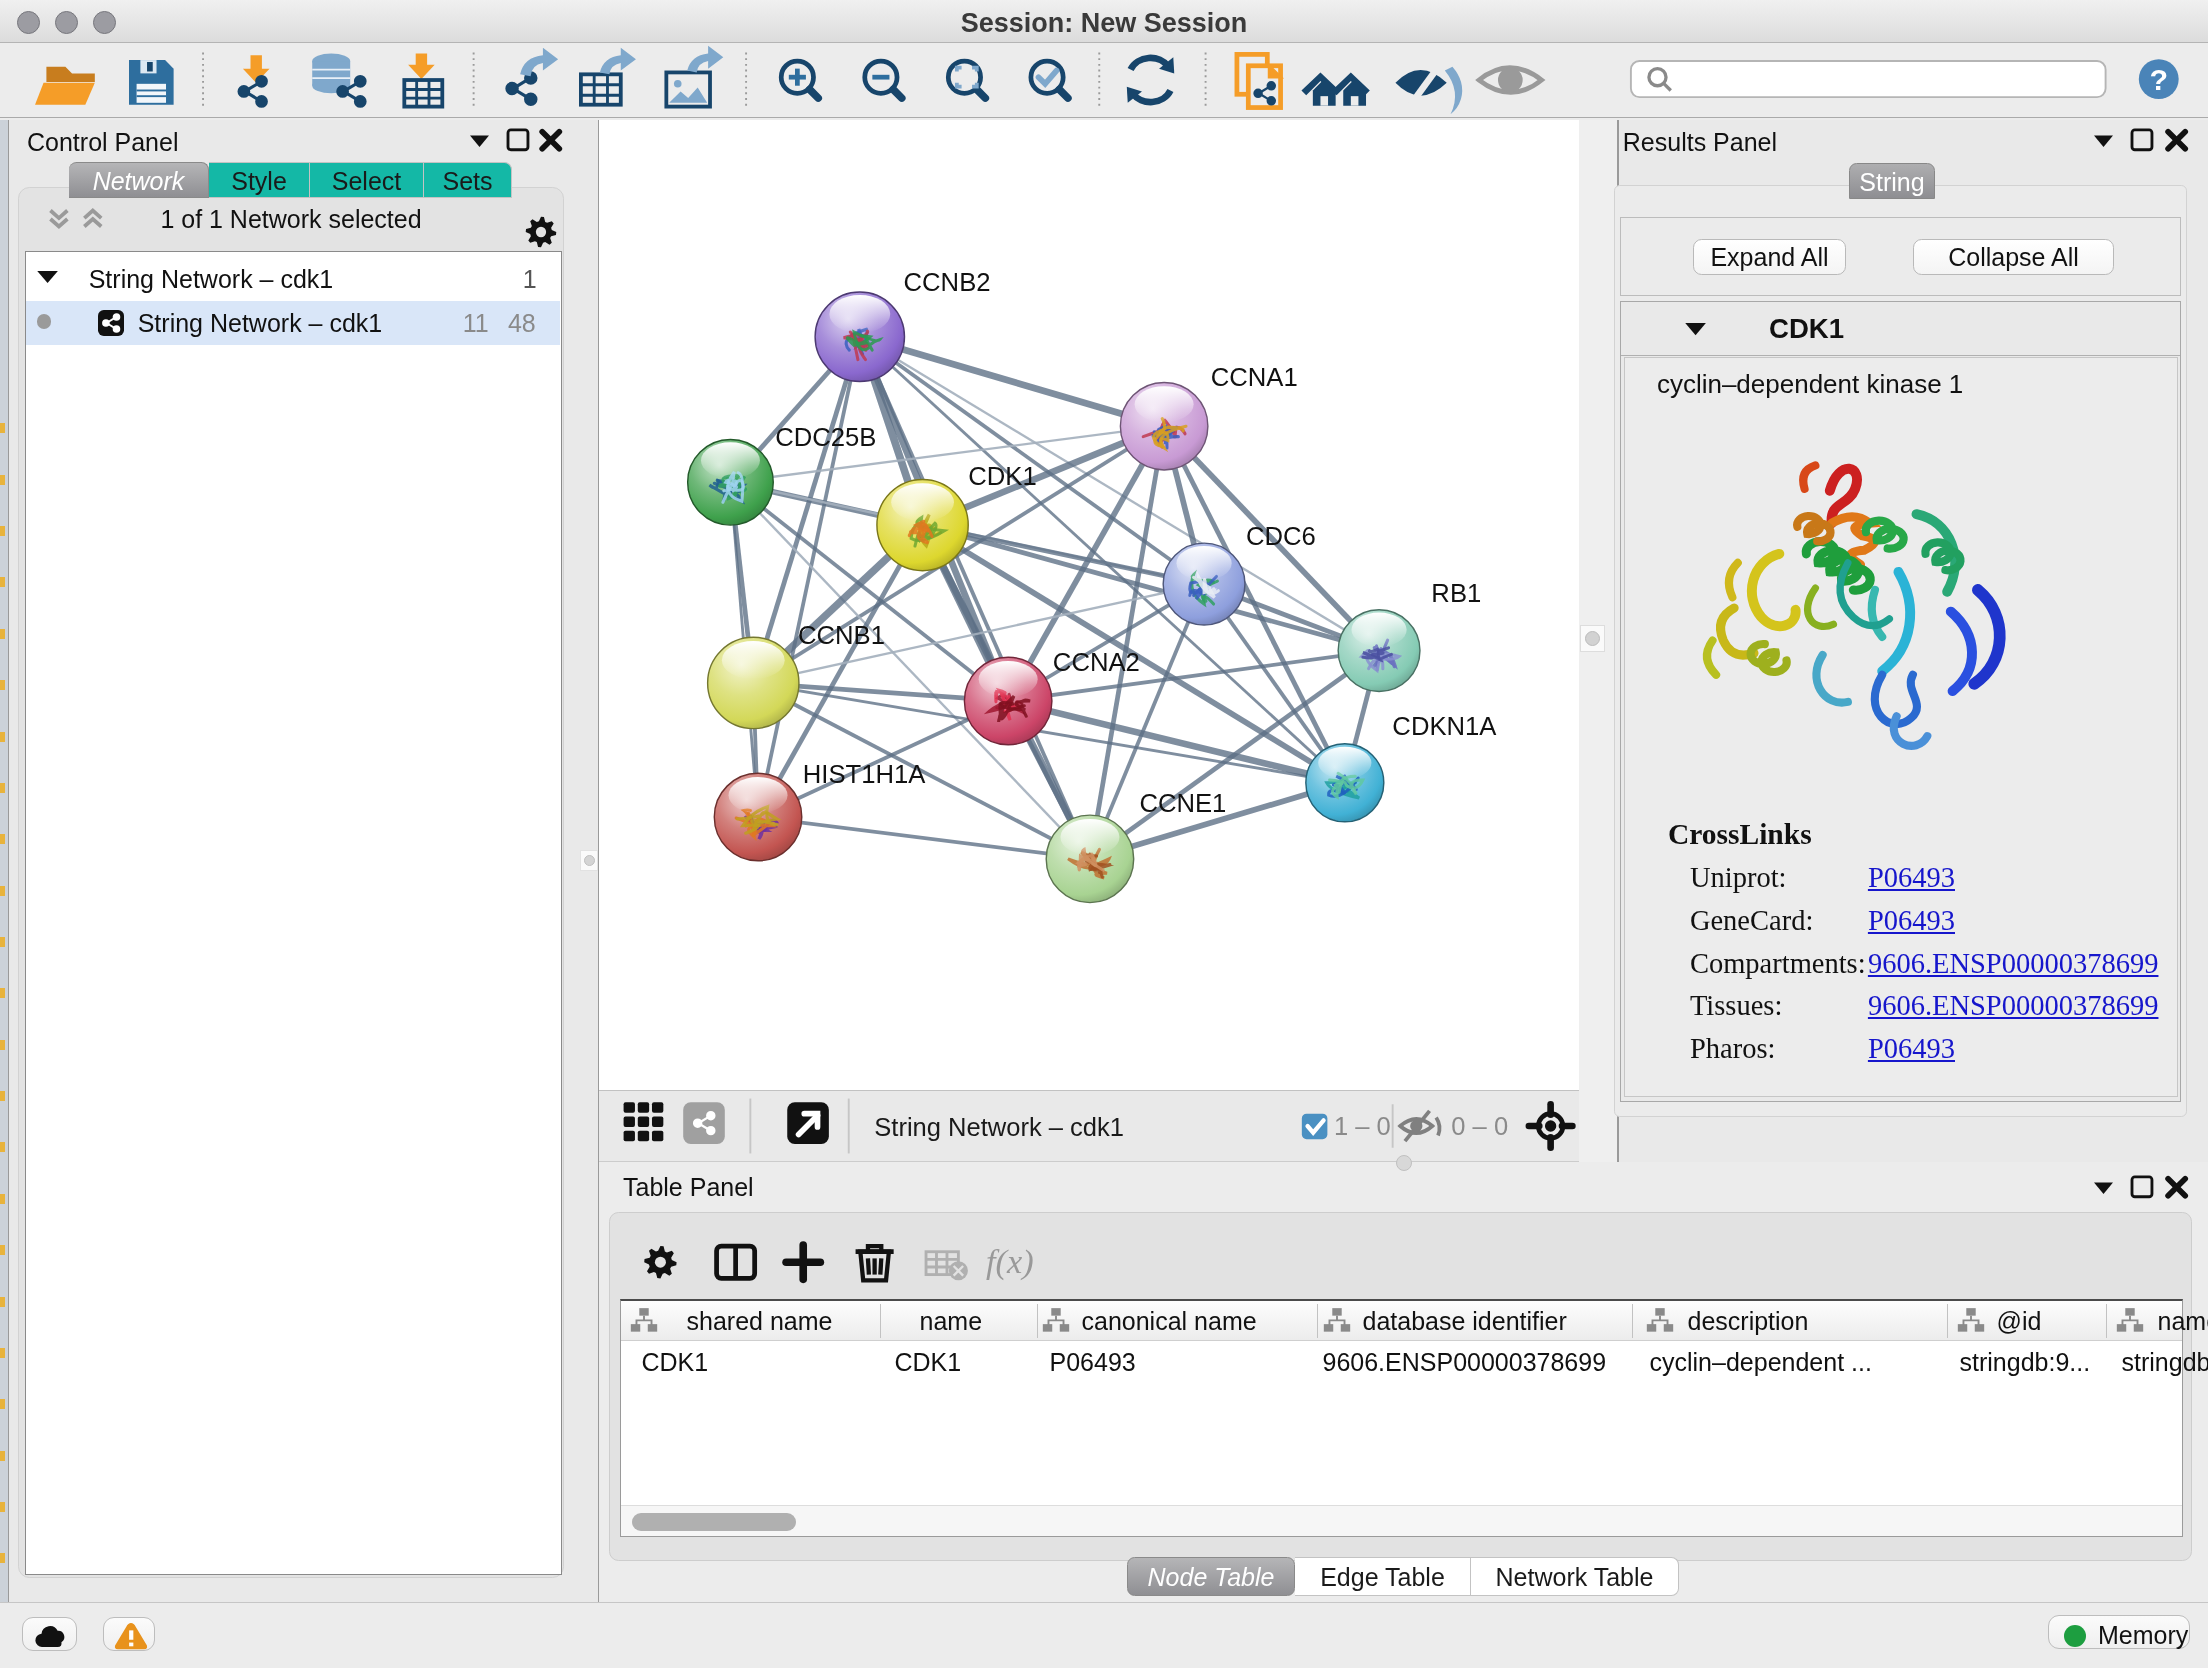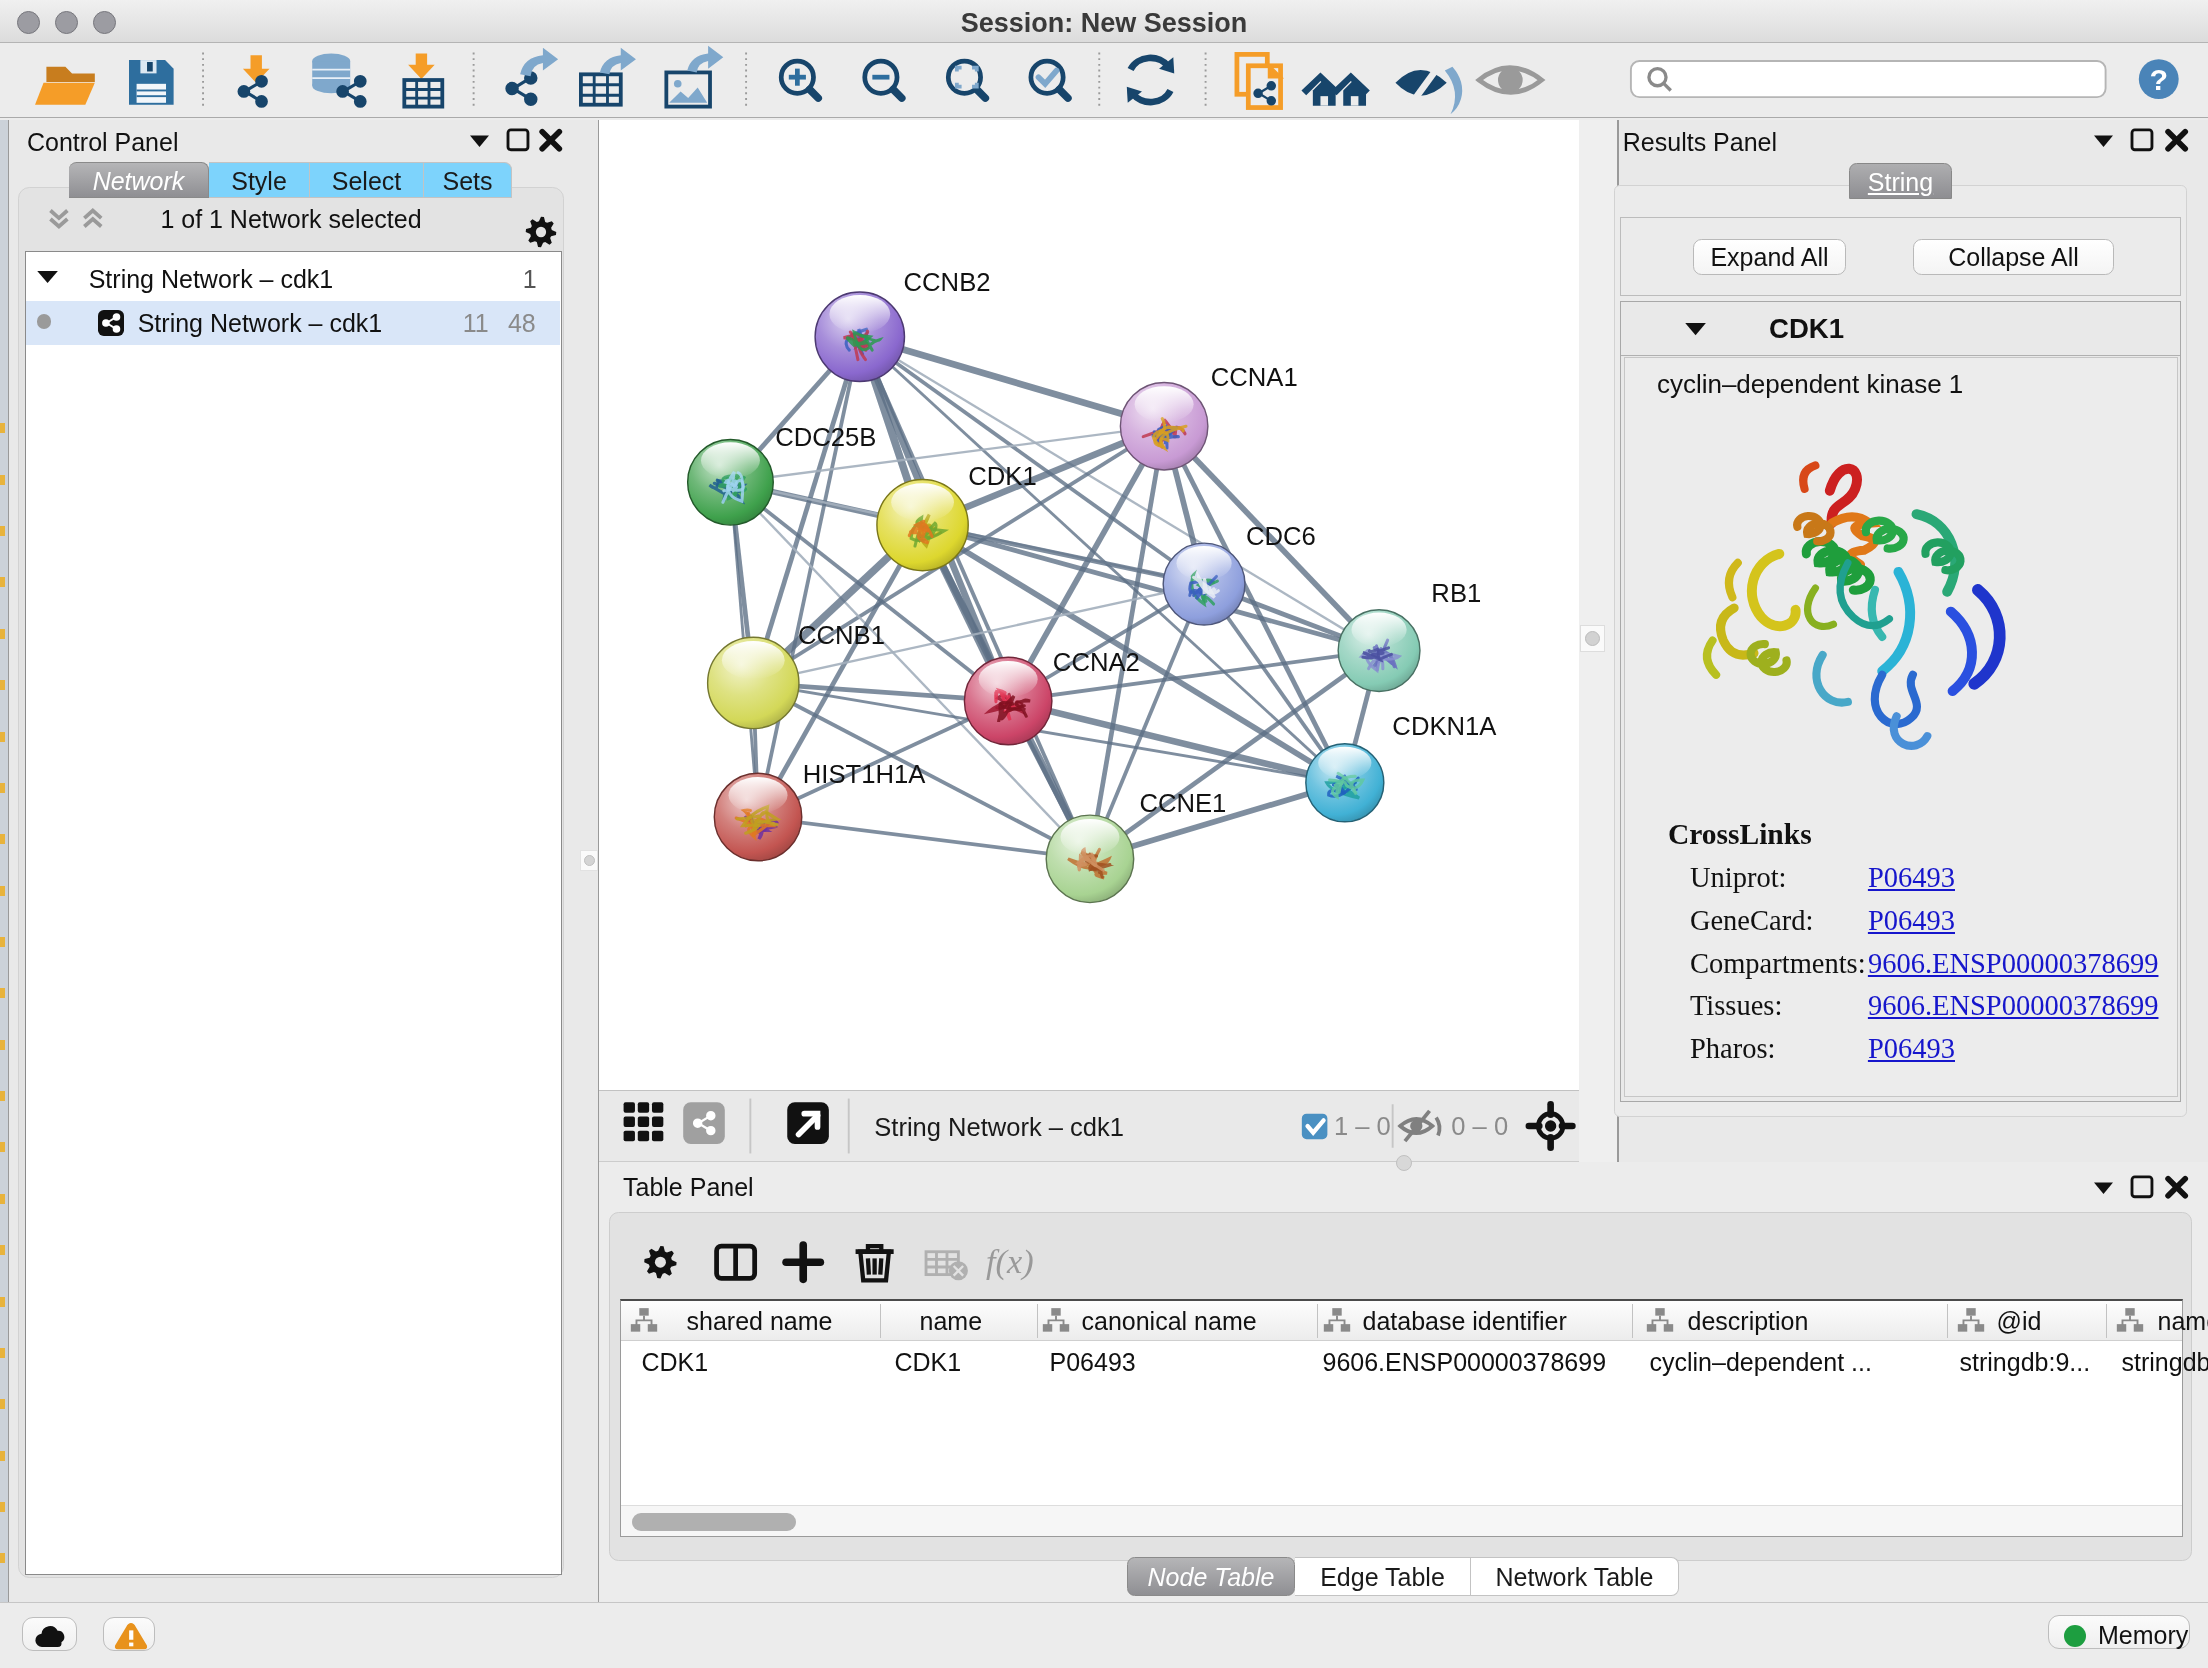--- a/index.html
+++ b/index.html
@@ -8,31 +8,31 @@
 .titlebar { left:0; top:0; width:2208px; height:43px; background:linear-gradient(#f0f0f0,#dcdcdc); border-bottom:1px solid #b4b4b4; }
 .tl { position:absolute; top:10.5px; width:23px; height:23px; border-radius:50%; background:#9c9ca2; border:1.4px solid #77777d; }
 .title { position:absolute; top:7.6px; left:0; width:2208px; text-align:center; font-size:27px; font-weight:600; color:#3a3a3a; }
 .toolbar { left:0; top:43px; width:2208px; height:75px; background:#ececec; border-bottom:1.9px solid #aaaaaa; }
 .cpanel { left:0; top:120px; width:599px; height:1482px; background:#e9e9e9; border-right:1.9px solid #9a9a9a; }
 .netview { left:599px; top:120px; width:980px; height:970px; background:#ffffff; }
 .nvbar { left:599px; top:1090px; width:980px; height:72px; background:#e9e9e9; border-top:1.9px solid #c2c2c2; border-bottom:1px solid #cccccc; }
 .splitv { left:1579px; top:120px; width:40px; height:1042px; background:#efefef; border-right:2.9px double #9a9a9a; }
 .rpanel { left:1619px; top:120px; width:590px; height:1042px; background:#e9e9e9; }
 .tabsrow { position:absolute; display:flex; z-index:6; }
-.tab { height:36px; font-size:25px; text-align:center; line-height:36px; background:#7dd3fc; border:1px solid #c3c3c3; border-left:none; color:#1a1a1a; }
+.tab { height:36px; font-size:25px; text-align:center; line-height:36px; background:#14b8a6; border:1px solid #c3c3c3; border-left:none; color:#1a1a1a; }
 .tab.first { border-left:1px solid #c3c3c3; border-radius:7.6px 0 0 0; }
 .tab.last { border-radius:0 7.6px 0 0; }
 .tab.sel { background:linear-gradient(#b5b5b7,#8f8f93); color:#fff; border-color:#8a8a8a; border-radius:7.6px 7.6px 0 0;font-style:italic; }
 .roundpanel { left:18px; top:67px; width:546px; height:1391px; background:#e3e3e3; border-radius:11.4px; border:1px solid #d2d2d2; }
 .cphead { position:absolute; left:0px; top:0px; width:544px; height:63px; font-size:25px; }
 .whitelist { position:absolute; left:5.7px; top:63px; width:537px; height:1324px; background:#ffffff; border:1.9px solid #8a8a8a; }
 .trow { position:absolute; left:0; width:534px; height:44px; font-size:25px; }
 .trow.sel { background:#d9e6f8; }
 .num { position:absolute; color:#8a8a8a; }
-.stringtab { left:1849px; top:163px; width:103px; height:36px; background:linear-gradient(#aeaeb0,#8e8e92); border:1px solid #888; border-radius:7.6px 7.6px 0 0; color:#fff; font-size:25px; text-align:center; line-height:36px;text-decoration:underline; }
+.stringtab { left:1849px; top:163px; width:86px; height:36px; background:linear-gradient(#aeaeb0,#8e8e92); border:1px solid #888; border-radius:7.6px 7.6px 0 0; color:#fff; font-size:25px; text-align:center; line-height:36px; }
 .rbox { left:1614px; top:185px; width:573px; height:932px; background:#ebebeb; border:1.9px solid #d2d2d2; border-radius:5.7px; }
 .rbox1 { left:1620px; top:217px; width:561px; height:79px; background:#ebebeb; border:1.9px solid #bcbcbc; }
 .btn { position:absolute; height:36px; background:linear-gradient(#ffffff,#f4f4f4); border:1px solid #b9b9b9; border-radius:8.6px; font-size:25px; text-align:center; color:#111; }
 .rbox2 { left:1620px; top:301px; width:561px; height:801px; background:#e9e9e9; border:1px solid #a8a8a8; }
 .rbox2head { position:absolute; left:0; top:0; width:559px; height:54px; border-bottom:1px solid #b0b0b0; }
 .rcontent { position:absolute; left:2.9px; top:55px; width:554px; height:740px; background:#ececec; border:1px solid #c6c6c6; }
 .serif { font-family:"Liberation Serif",serif; }
 .tpstrip { left:599px; top:1163px; width:1609px; height:49px; background:#ececec; }
 .tcontainer { left:609px; top:1212px; width:1583px; height:349px; background:#e2e2e2; border-radius:9.5px; border:1px solid #cdcdcd; }
 .table { position:absolute; left:9.5px; top:86px; width:1563px; height:238px; background:#ffffff; border:1px solid #9a9a9a; border-top:2.9px solid #4a4a4a; }

